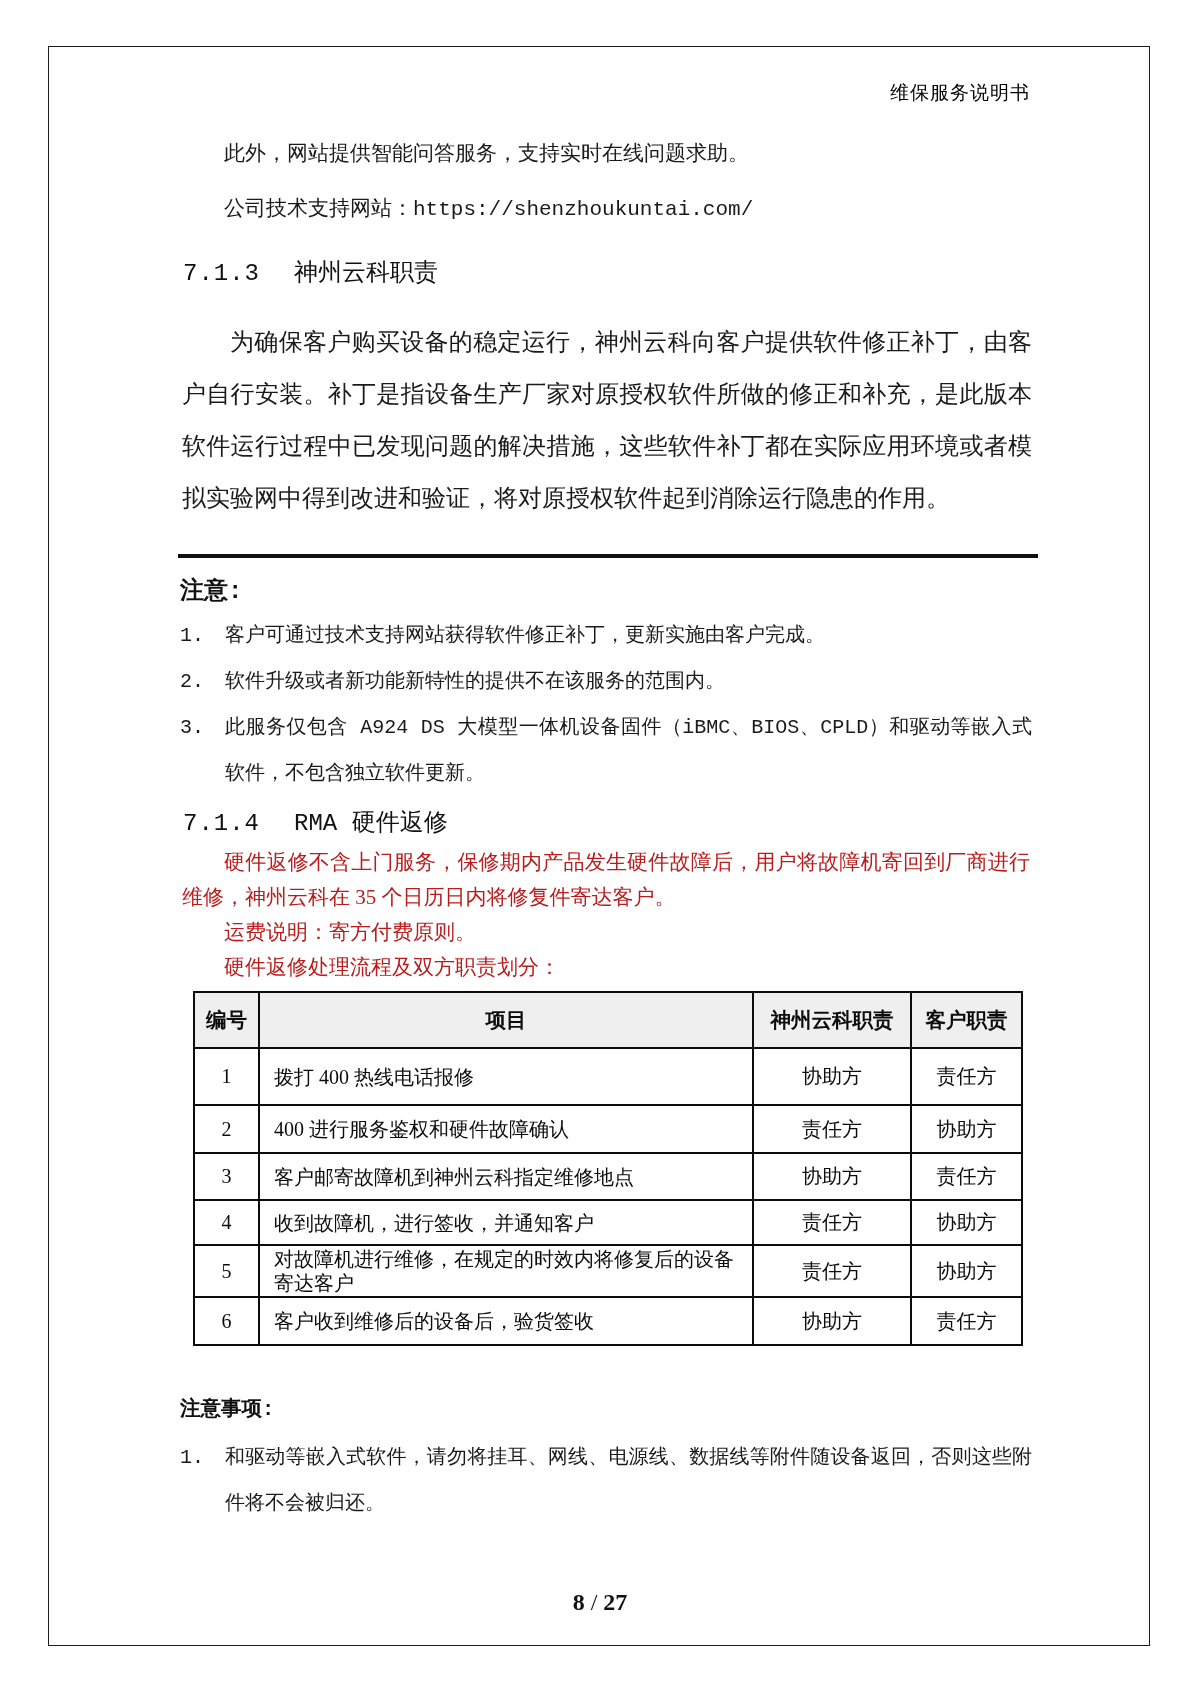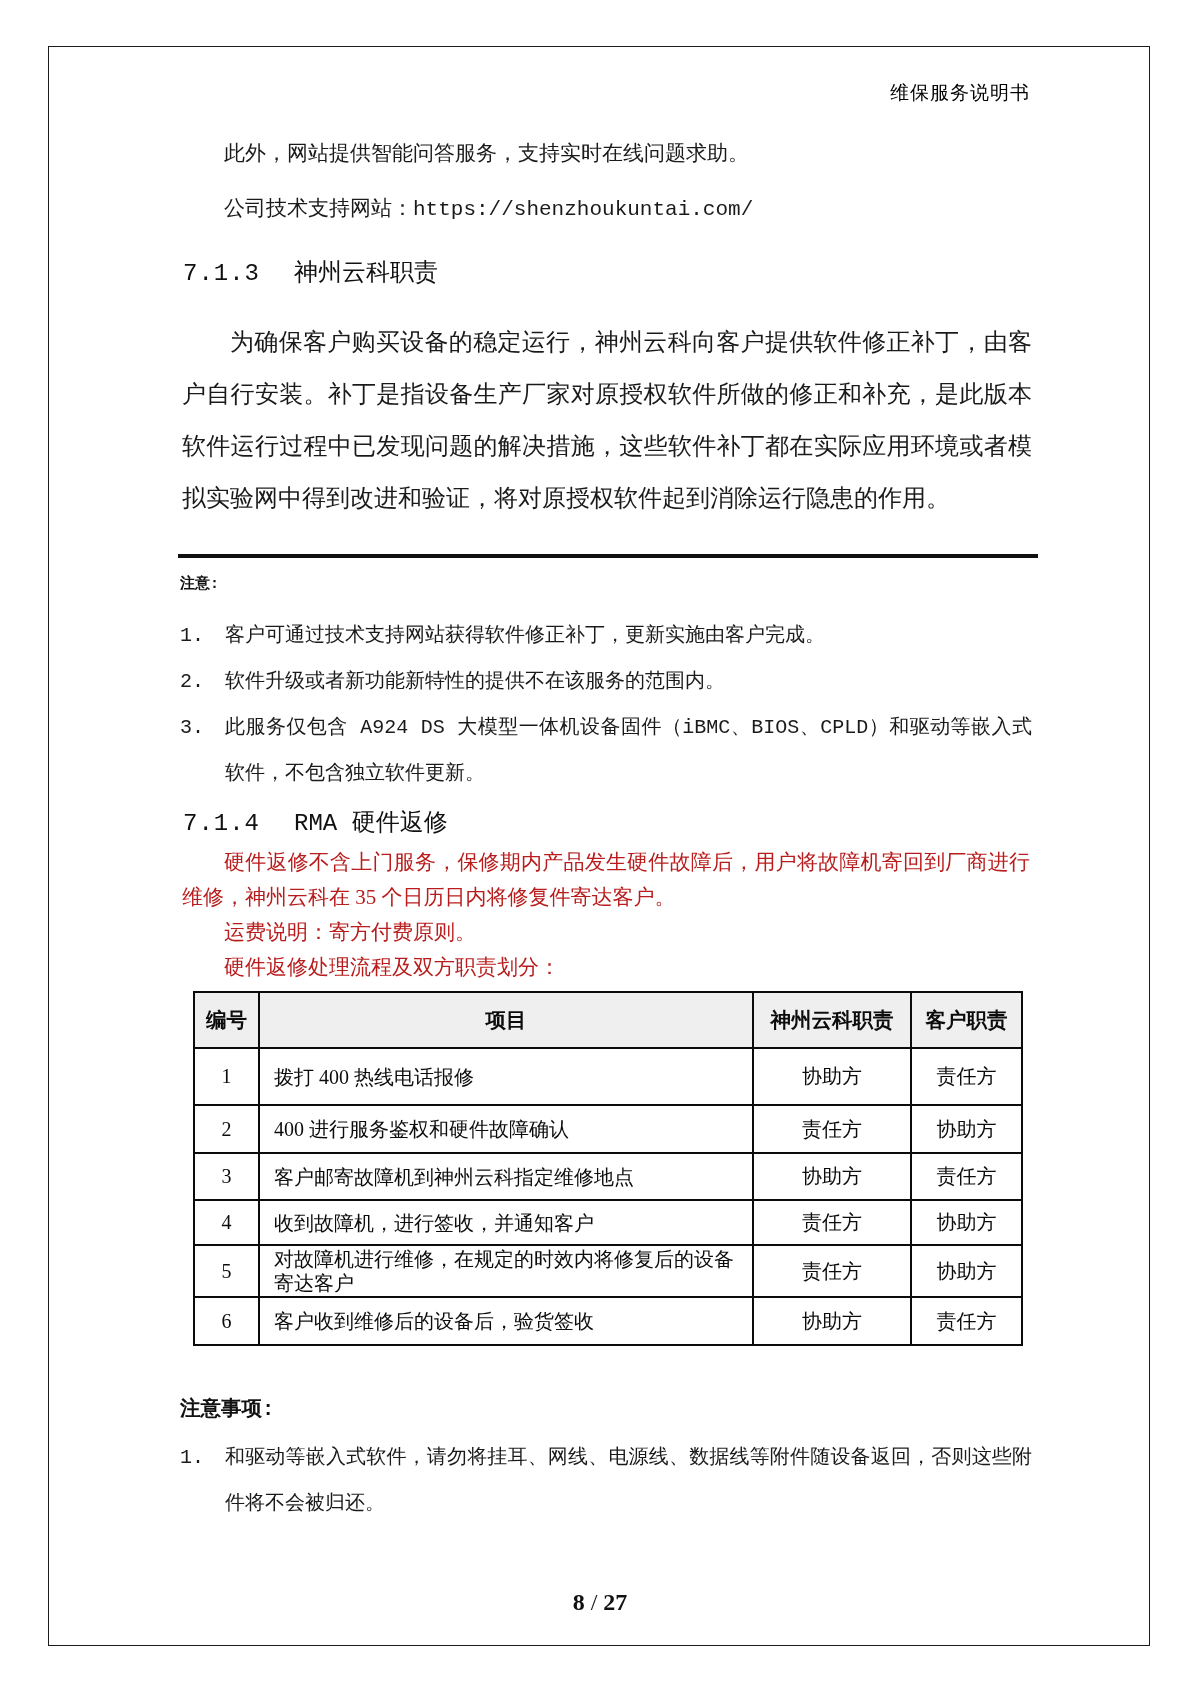--- a/index.html
+++ b/index.html
@@ -47,21 +47,21 @@
     text-align:justify;text-indent:2em;color:#1a1a1a;
   }
 
   .rule{
     position:absolute;left:178px;top:554px;width:860px;height:4px;
     background:#111;
   }
 
   .notice-label{
     position:absolute;left:180px;width:400px;
-    font-size:15px;font-weight:bold;color:#111;
+    font-size:24px;font-weight:bold;color:#111;
   }
   .pos-nl1{top:574px;}
   .pos-nl2{top:1394px;font-size:20.5px;}
 
   .n-list{
     position:absolute;left:180px;width:852px;
   }
   .pos-list1{top:613px;}
   .pos-list2{top:1435px;}
   .n-item{

